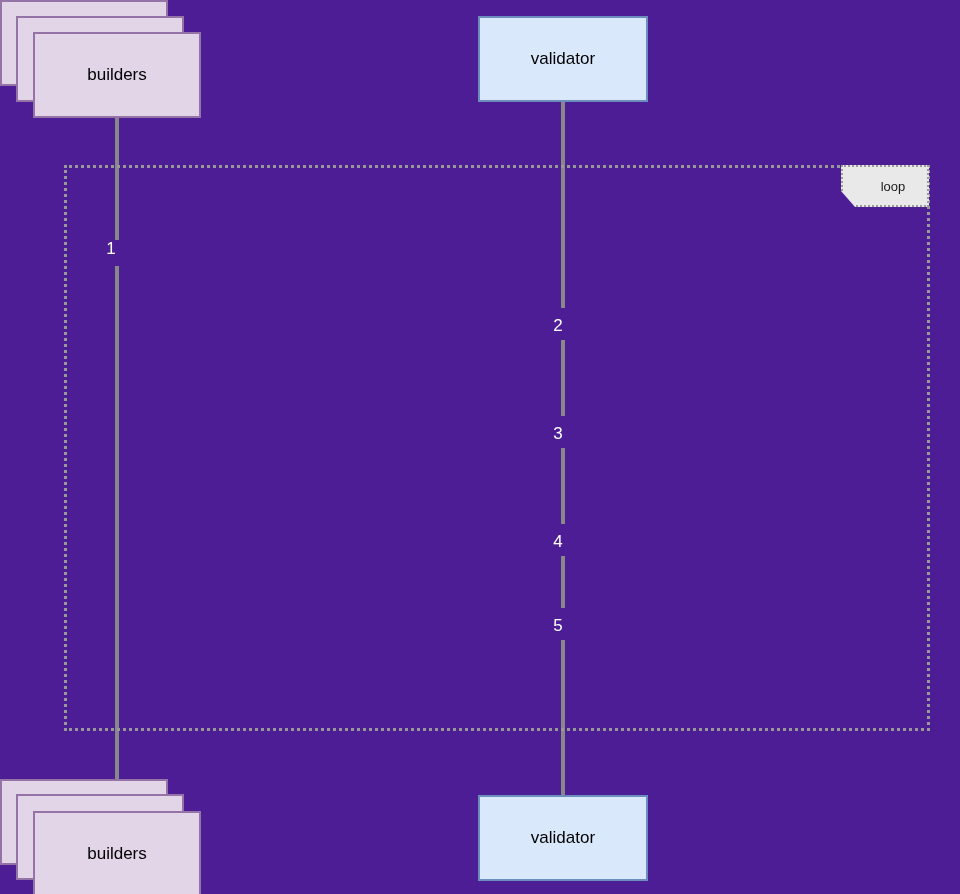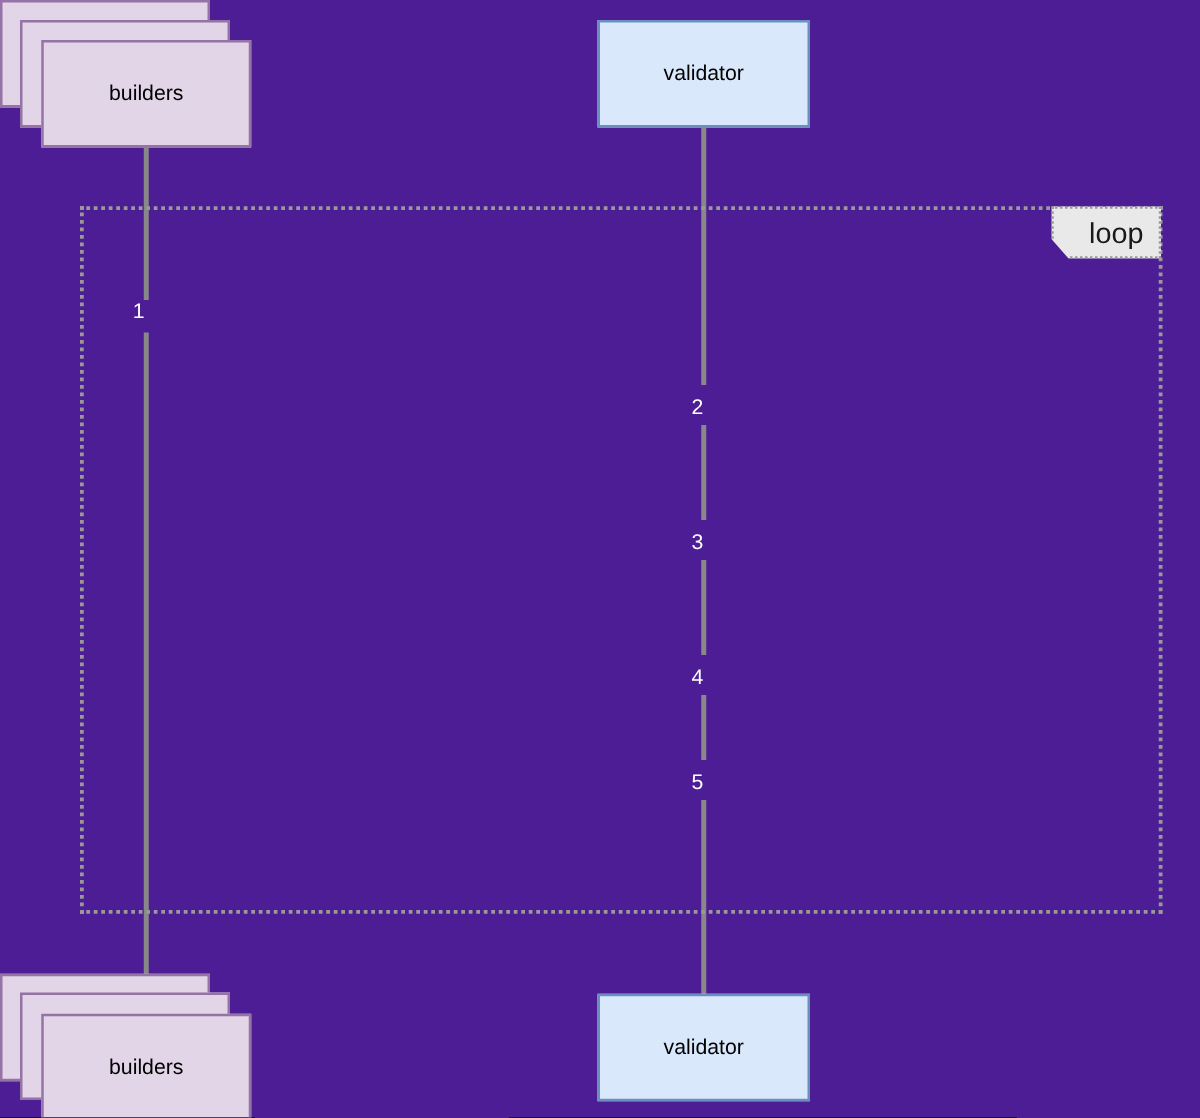--- a/index.html
+++ b/index.html
@@ -57,21 +57,21 @@
     position: absolute;
     box-sizing: border-box;
     background: #e9e9e9;
     border: 2px dotted #9a9a9a;
     display: flex;
     align-items: center;
     justify-content: center;
     clip-path: polygon(0 0, 100% 0, 100% 100%, 14px 100%, 0 62%);
   }
   .frag-tab-label {
-    font-size: 23px;
+    font-size: 13px;
     color: #1a1a1a;
     padding-left: 16px;
     white-space: nowrap;
   }
 
   
   .seq-num {
     position: absolute;
     font-size: 17px;
     color: #ffffff;

